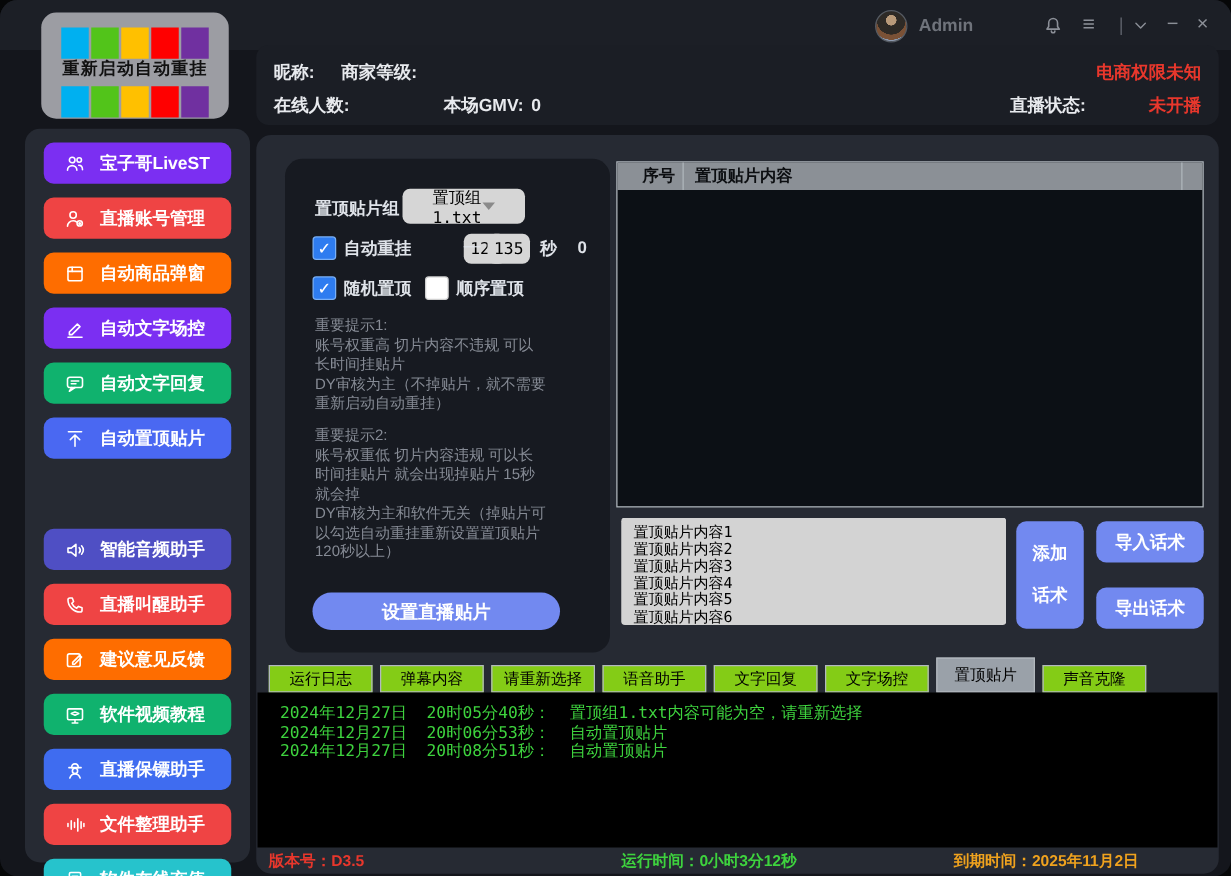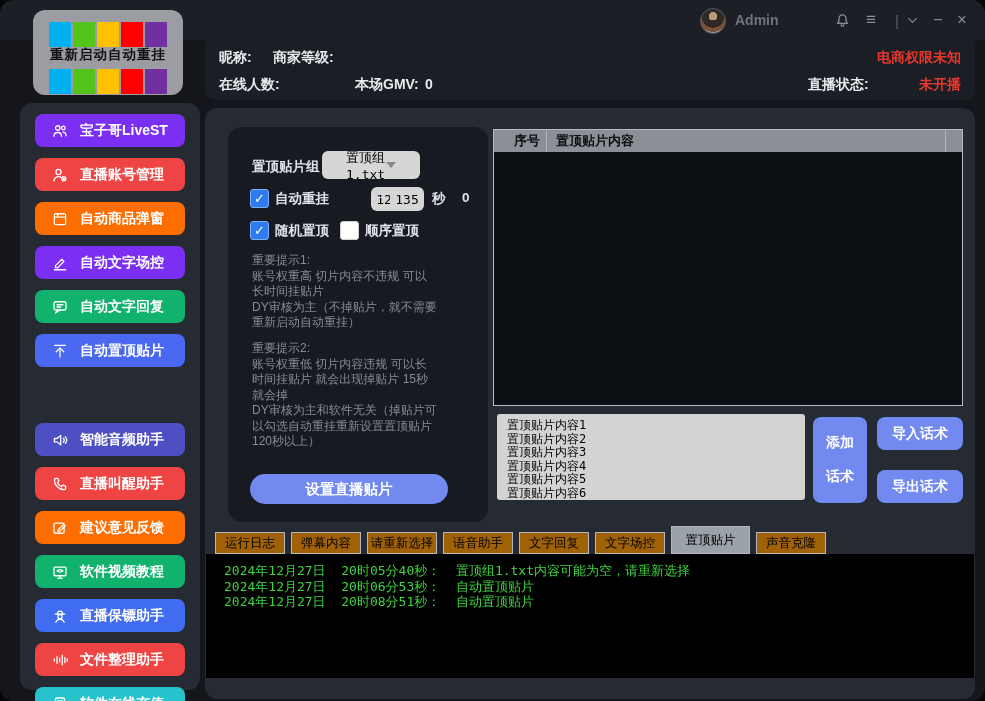--- a/index.html
+++ b/index.html
@@ -68,21 +68,21 @@
     resize:none;padding:5px 10px;box-sizing:border-box;color:#000;font-size:12px;line-height:13.5px;
     font-family:"DejaVu Sans Mono",monospace;outline:none;}
   .pbtn{position:absolute;background:#7289f0;border:none;border-radius:8px;color:#fff;font-size:14px;font-weight:bold;
     cursor:pointer;font-family:inherit;}
   #add-btn{left:608px;top:309px;width:54px;height:86px;display:flex;flex-direction:column;align-items:center;justify-content:center;gap:16px;}
   #import-btn{left:672px;top:309px;width:86px;height:33px;}
   #export-btn{left:672px;top:362px;width:86px;height:33px;}
 
   
   #tabbar{position:absolute;left:10px;top:418px;display:flex;align-items:flex-end;gap:6px;height:28px;}
-  .tab{width:70px;height:22px;background:#a16207;border:1px solid #b2b8be;box-sizing:border-box;color:#000;
+  .tab{width:83px;height:22px;background:#84cc16;border:1px solid #b2b8be;box-sizing:border-box;color:#000;
     font-size:12.5px;display:flex;align-items:center;justify-content:center;cursor:pointer;}
   .tab.active{width:79px;height:28px;background:#9aa1a9;}
 
   
   #log{position:absolute;left:1px;top:446px;width:768px;height:124px;background:#000;padding:9px 0 0 18px;box-sizing:border-box;}
   #log div{color:#3ed33e;font-size:13px;line-height:15.5px;font-family:"DejaVu Sans Mono",monospace;white-space:pre;}
 
   
   #statusbar{position:absolute;left:0;top:570px;width:770px;height:21px;font-size:12.5px;font-weight:bold;}
   #statusbar span{position:absolute;top:3px;}
@@ -315,15 +315,20 @@
       <div class="tab active">置顶贴片</div>
       <div class="tab">声音克隆</div>
     </div>
 
     <div id="log">
       <div>2024年12月27日  20时05分40秒：  置顶组1.txt内容可能为空，请重新选择</div>
       <div>2024年12月27日  20时06分53秒：  自动置顶贴片</div>
       <div>2024年12月27日  20时08分51秒：  自动置顶贴片</div>
     </div>
 
+    <div id="statusbar">
+      <span id="st-version" class="red">版本号：D3.5</span>
+      <span id="st-runtime" class="green">运行时间：0小时3分12秒</span>
+      <span id="st-expiry" class="orange">到期时间：2025年11月2日</span>
+    </div>
   </div>
 
 </div>
 
 </body></html>

